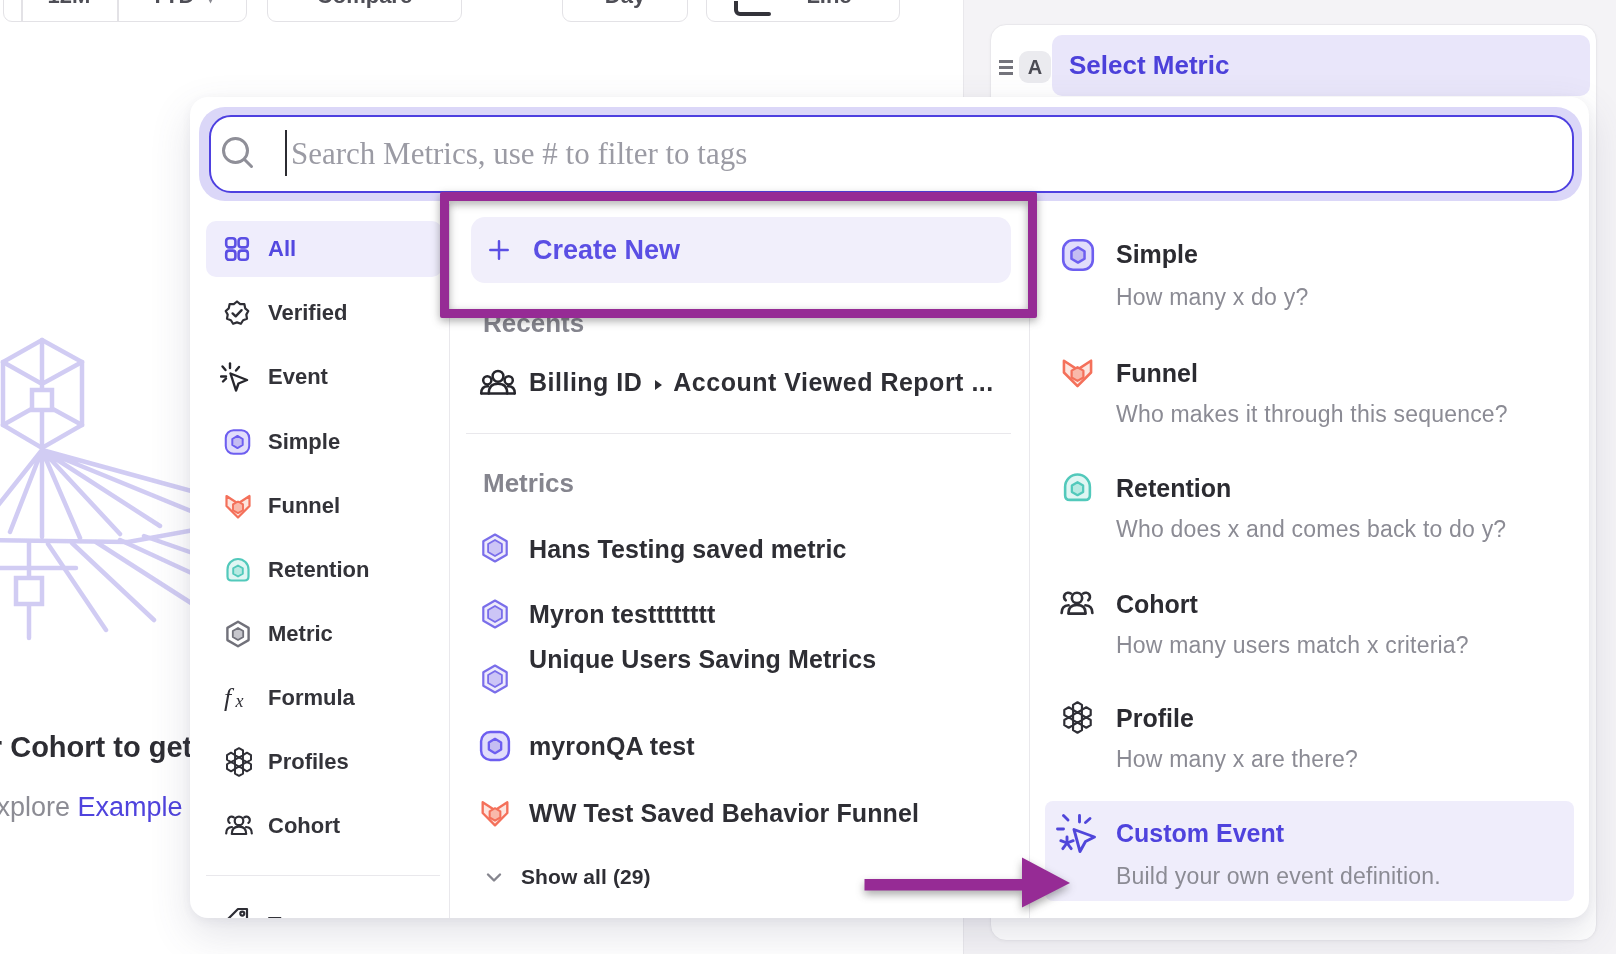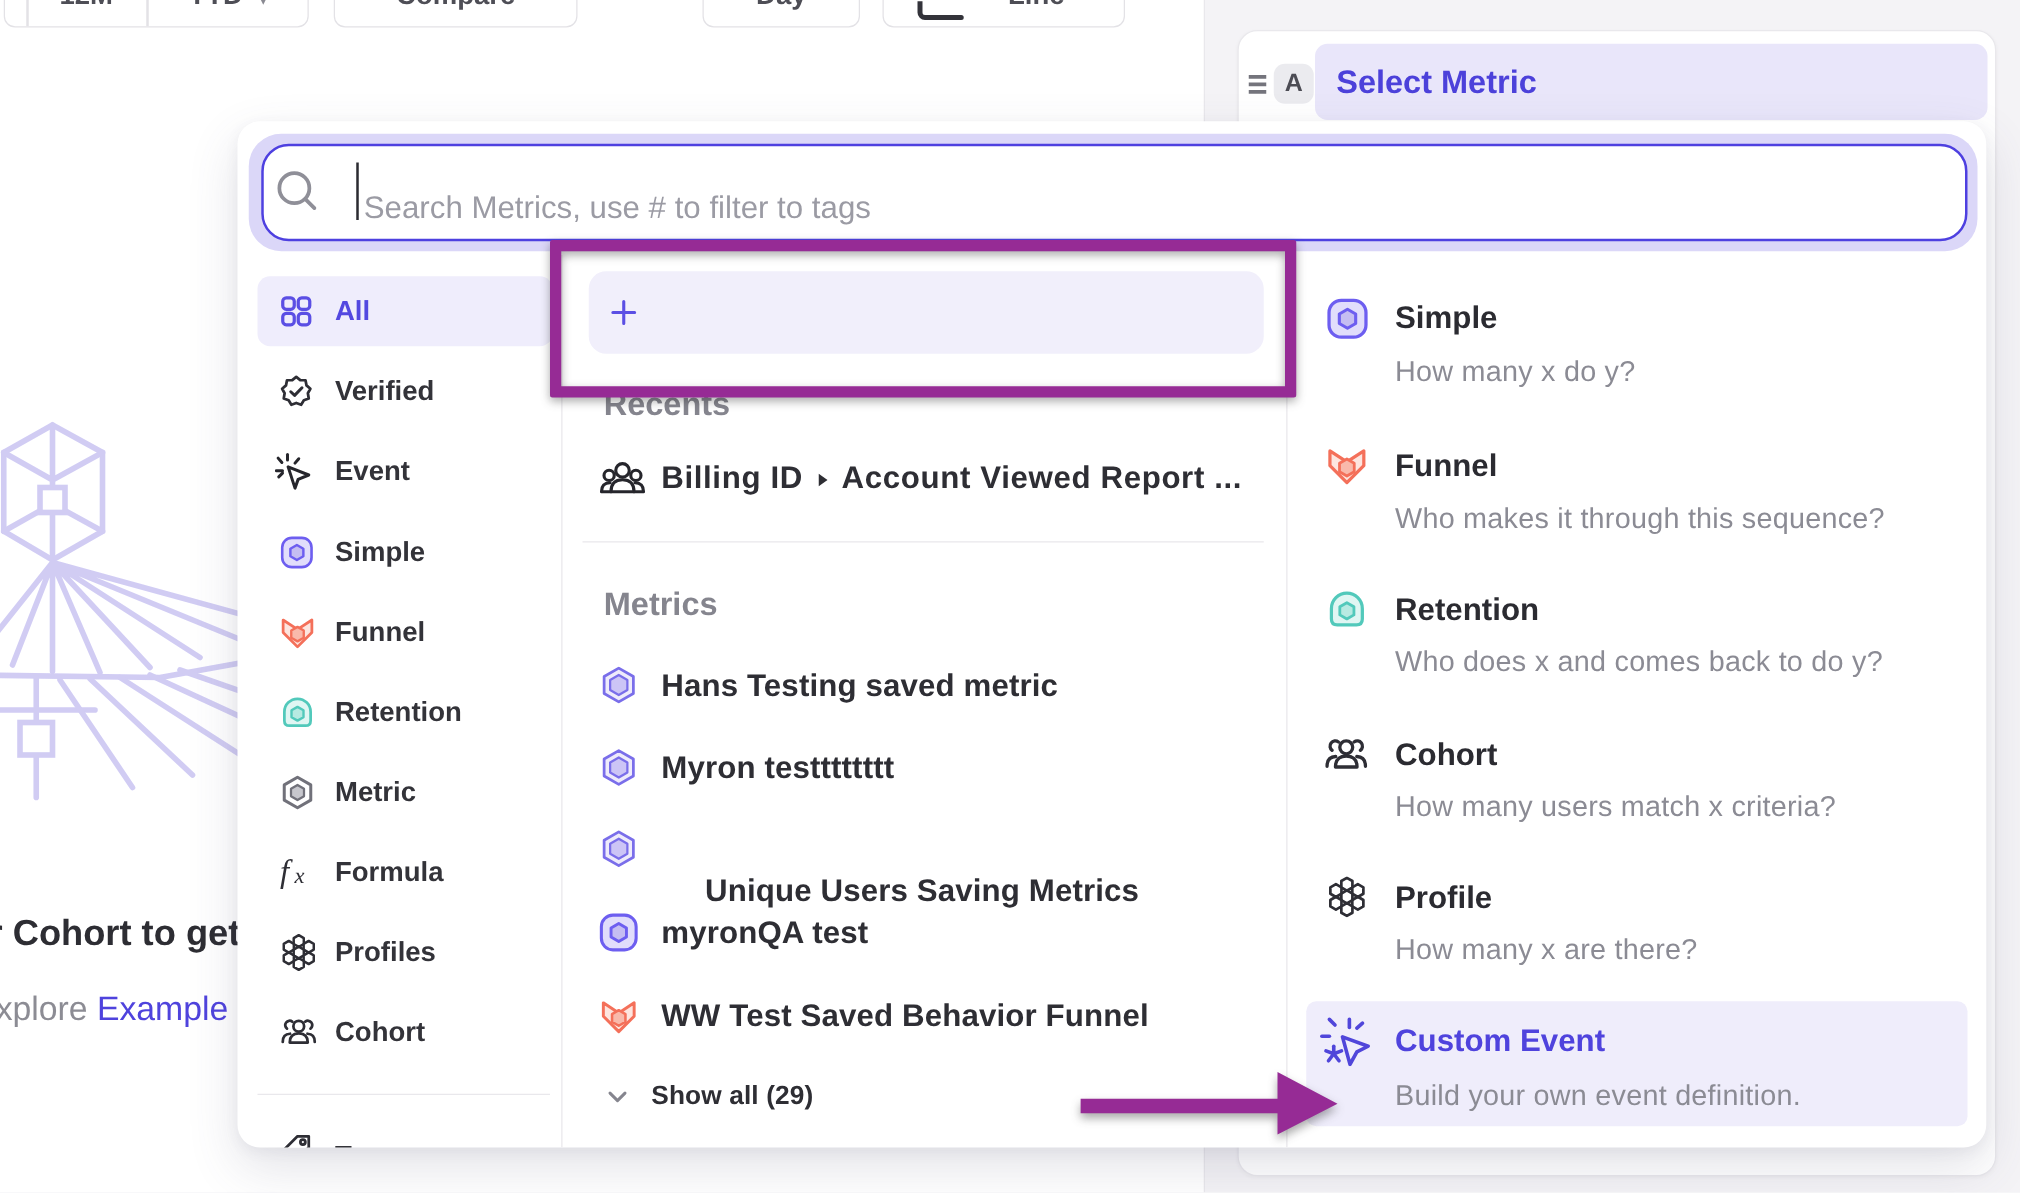--- a/index.html
+++ b/index.html
@@ -21,22 +21,22 @@
 
 
 #panel { left:190px; top:97px; width:1399px; height:821px; background:#fff;
   border-radius:18px; overflow:hidden;
   box-shadow:0 16px 40px rgba(80,78,110,0.16), 0 3px 10px rgba(80,78,110,0.07); }
 #halo { left:9px; top:10px; width:1383px; height:94px; border-radius:26px;
   background:#dbd7f8; }
 #searchbox { left:19px; top:18px; width:1365px; height:78px; border-radius:22px;
   background:#fff; border:2.8px solid #4e40e0; }
 #caret { left:74px; top:13px; width:2px; height:46px; background:#2b2b31; }
-#placeholder { left:80px; top:12px; height:78px; line-height:74px;
-  font-size:25px; color:#9b9ba4; }
+#placeholder { left:80px; top:0; height:78px; line-height:74px;
+  font-size:31px; color:#9b9ba4;font-family:Liberation Serif, serif; }
 .vdiv { position:absolute; width:1px; background:#e9e8ec; }
 .hdiv { position:absolute; height:1px; background:#e9e8ec; }
 
 
 .sbrow { position:absolute; left:16px; width:260px; height:56px; }
 .sbrow .ic { position:absolute; left:18px; top:50%; transform:translateY(-50%); }
 .sbrow .lb { position:absolute; left:62px; top:0; height:56px; line-height:56px;
   font-size:22px; font-weight:600; color:#333339; }
 #allpill { left:16px; top:124px; width:236px; height:56px; border-radius:10px;
   background:#efedfc; }
@@ -214,20 +214,21 @@
           <path d="M3 14 L14 3 H23 V12 L12 23 Z" fill="#fff"></path>
           <circle cx="18.3" cy="7.6" r="2"></circle>
         </svg>
       <div class="lb" style="top:8px;">Tags</div>
     </div>
 
     <div class="abs" style="left:281px; top:120px; width:540px; height:66px; border-radius:14px; background:#f1effb;">
       <svg class="abs" style="left:17px; top:22px;" width="22" height="22" viewBox="0 0 24 24" fill="none" stroke="#5b4fe4" stroke-width="2.7" stroke-linecap="round">
           <path d="M12 2.5 L12 21.5 M2.5 12 L21.5 12"></path>
         </svg>
+      <div class="abs" style="left:62px; top:0; height:66px; line-height:66px; font-size:27px; font-weight:600; color:#5b4fe4;">Create New</div>
     </div>
     <div class="mlabel" style="left:293px; top:211px;">Recents</div>
     <div class="abs" style="left:289px; top:271px;">
       <svg width="38" height="28" viewBox="0 0 38 28" fill="none" stroke="#26262c" stroke-width="2.5" stroke-linecap="round" stroke-linejoin="round">
           <circle cx="8.3" cy="12.3" r="4.1" fill="#fff"></circle>
           <path d="M2.2 25.4 Q2.2 18.2 9 18.2"></path>
           <circle cx="29.7" cy="12.3" r="4.1" fill="#fff"></circle>
           <path d="M35.8 25.4 Q35.8 18.2 29 18.2"></path>
           <circle cx="19" cy="8.3" r="5.4" fill="#fff"></circle>
           <path d="M9.8 25.4 Q9.8 15.8 19 15.8 Q28.2 15.8 28.2 25.4" fill="#fff"></path>
@@ -247,21 +248,21 @@
     <div class="mrow" style="left:339px; top:438px;">Hans Testing saved metric</div>
     <div class="abs" style="left:290px; top:502px;"><svg width="30" height="30" viewBox="0 0 30 30" fill="none">
           <path d="M15 1.5 L26.7 8.2 L26.7 21.8 L15 28.5 L3.3 21.8 L3.3 8.2 Z" fill="#eeebfb" stroke="#7a6eea" stroke-width="2.2" stroke-linejoin="round"></path>
           <path d="M15 7 L21.9 11 L21.9 19 L15 23 L8.1 19 L8.1 11 Z" fill="#ccc5f6" stroke="#7a6eea" stroke-width="1.8" stroke-linejoin="round"></path>
         </svg></div>
     <div class="mrow" style="left:339px; top:503px;">Myron testttttttt</div>
     <div class="abs" style="left:290px; top:567px;"><svg width="30" height="30" viewBox="0 0 30 30" fill="none">
           <path d="M15 1.5 L26.7 8.2 L26.7 21.8 L15 28.5 L3.3 21.8 L3.3 8.2 Z" fill="#eeebfb" stroke="#7a6eea" stroke-width="2.2" stroke-linejoin="round"></path>
           <path d="M15 7 L21.9 11 L21.9 19 L15 23 L8.1 19 L8.1 11 Z" fill="#ccc5f6" stroke="#7a6eea" stroke-width="1.8" stroke-linejoin="round"></path>
         </svg></div>
-    <div class="mrow" style="left:339px; top:602px;margin-left:35px;">Unique Users Saving Metrics</div>
+    <div class="mrow" style="left:339px; top:548px;">Unique Users Saving Metrics</div>
     <div class="abs" style="left:289px; top:633px;"><svg width="32" height="32" viewBox="0 0 26 26" fill="none">
           <rect x="1.7" y="1.7" width="22.6" height="22.6" rx="7.5" fill="#e1ddfb" stroke="#6d5ef0" stroke-width="2"></rect>
           <path d="M13 7.2 L18 10.1 L18 15.9 L13 18.8 L8 15.9 L8 10.1 Z" fill="#c5bdf2" stroke="#6d5ef0" stroke-width="1.9" stroke-linejoin="round"></path>
         </svg></div>
     <div class="mrow" style="left:339px; top:635px;">myronQA test</div>
     <div class="abs" style="left:290px; top:701px;"><svg width="30" height="30" viewBox="0 0 28 28" fill="none">
           <path d="M2.5 4 L14 11.5 L25.5 4 L25.5 14 L14 25.5 L2.5 14 Z" fill="#fde5df" stroke="#f4705a" stroke-width="2.2" stroke-linejoin="round"></path>
           <path d="M14 9.5 L19 12.4 L19 18.2 L14 21.1 L9 18.2 L9 12.4 Z" fill="#f9b9ab" stroke="#f4705a" stroke-width="1.9" stroke-linejoin="round"></path>
         </svg></div>
     <div class="mrow" style="left:339px; top:702px;">WW Test Saved Behavior Funnel</div>

